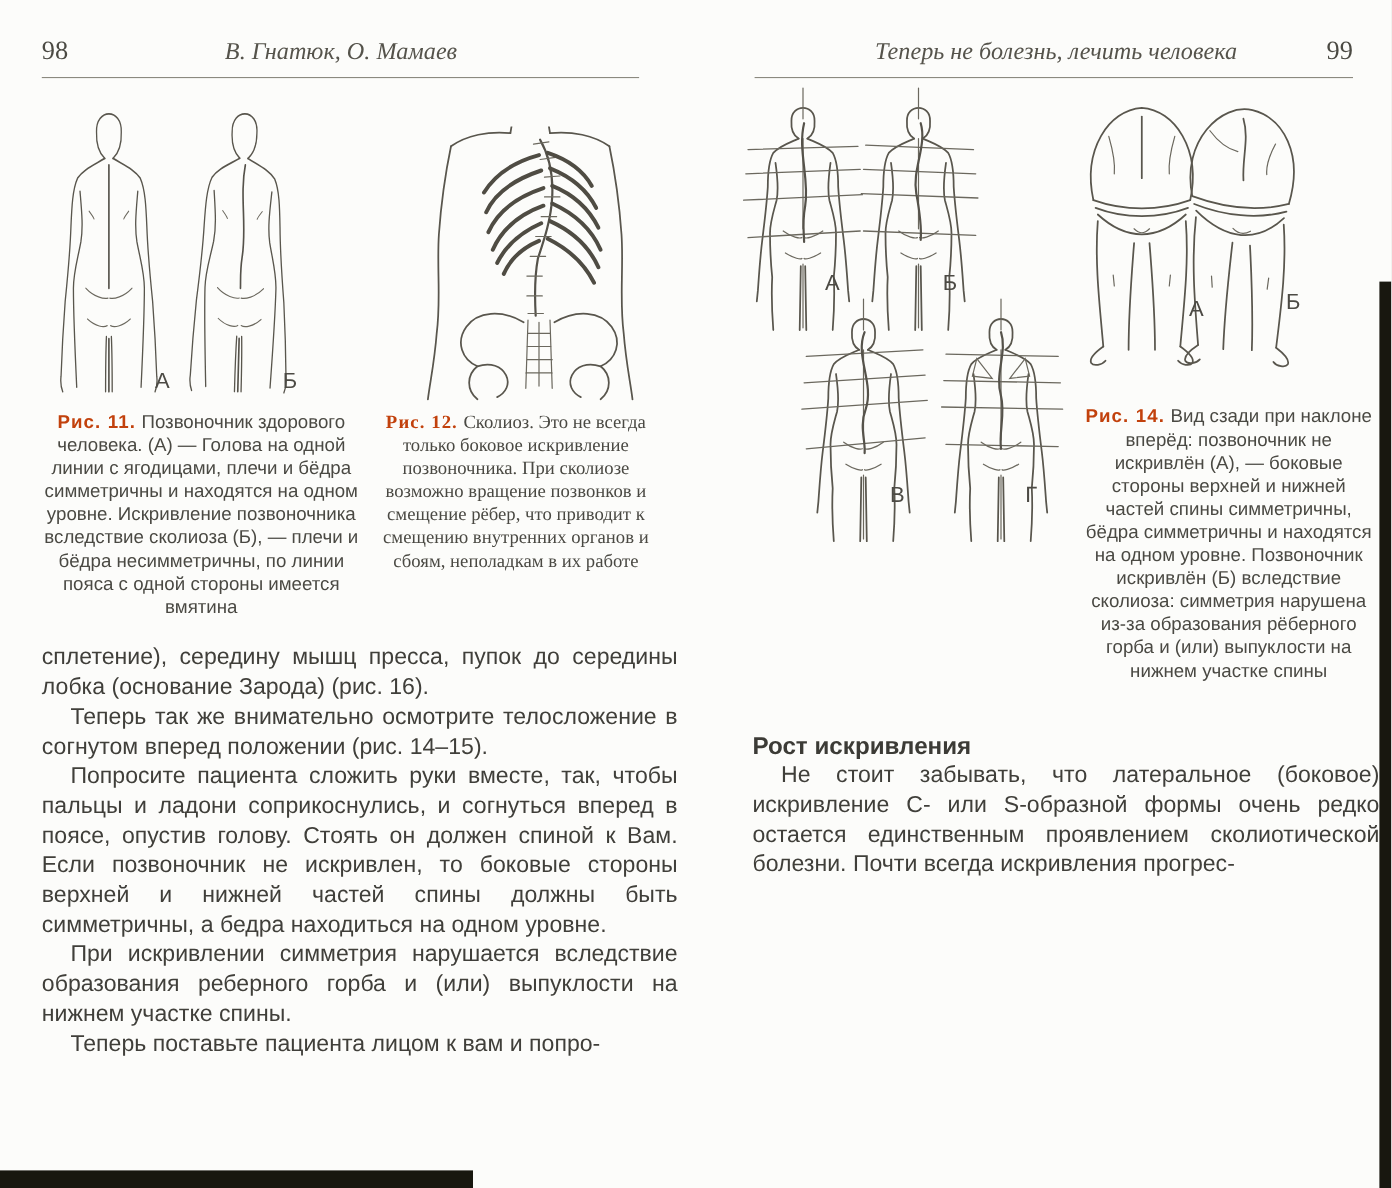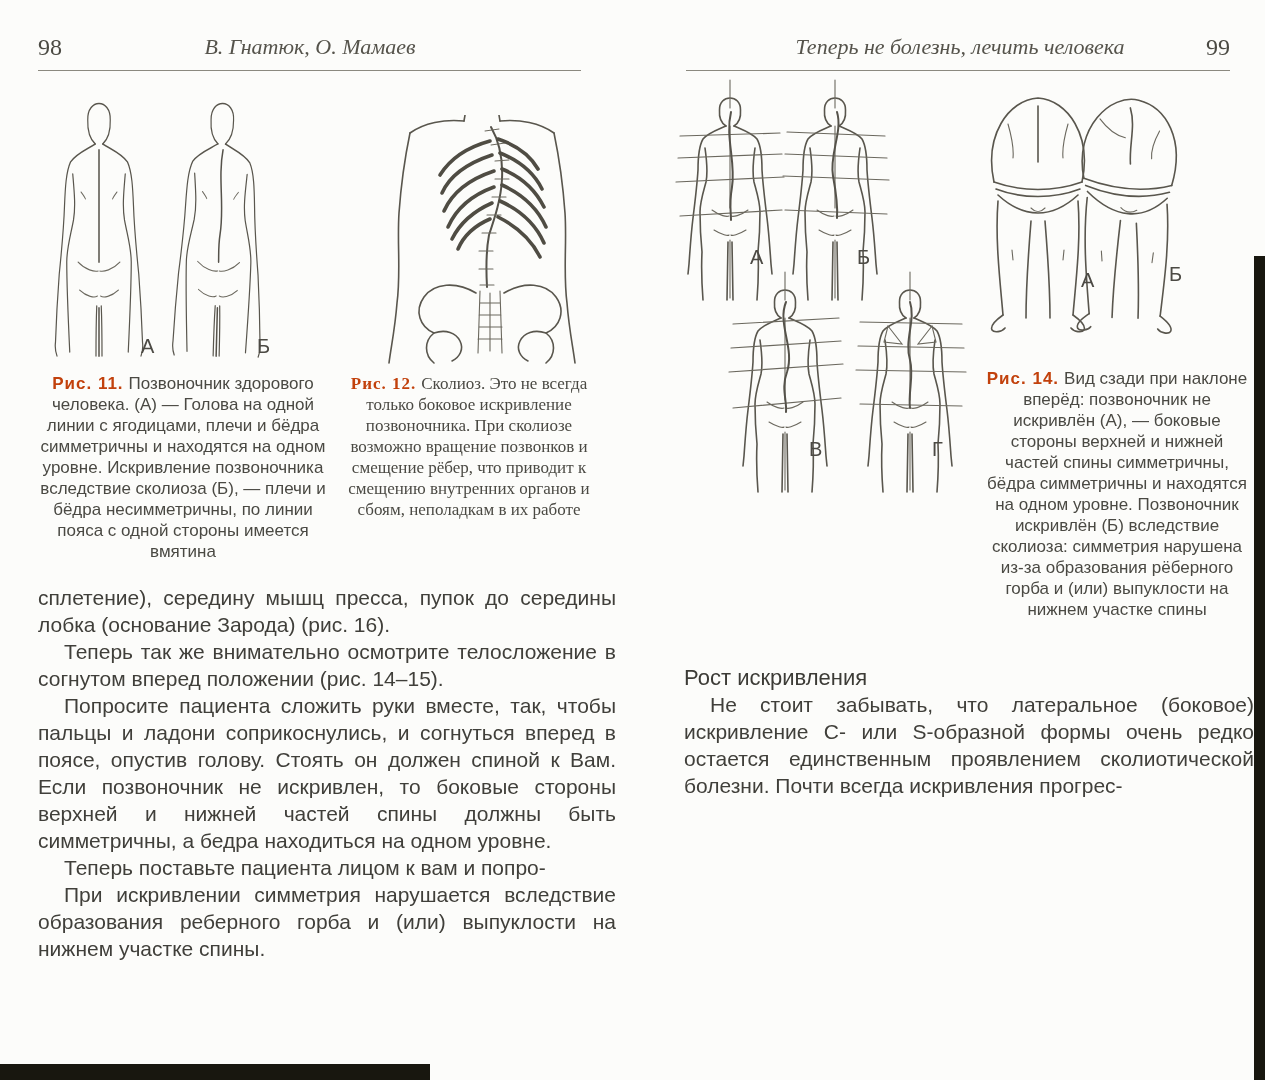--- a/index.html
+++ b/index.html
@@ -13,21 +13,21 @@
   .pagenum{font-family:"Liberation Serif",serif;font-size:24px;color:#4b4a43;}
   .runhead{font-family:"Liberation Serif",serif;font-style:italic;font-size:22px;color:#55534b;text-align:center;}
   .headrule{height:0;border-top:1.5px solid #8b897f;}
   
   .caption{font-size:17px;line-height:21px;text-align:center;color:#4a4943;}
   .cap-lead{font-weight:bold;letter-spacing:1px;margin-right:5px;color:#c2410c;}
   
   .bodytext{font-size:21px;line-height:27px;text-align:justify;color:#403f3a;}
   .bodytext p{margin:0;}
   .bodytext p.indent{text-indent:26px;}
-  .section-heading{font-weight:normal;font-size:22px;color:#3c3b36;margin:16px 0 11px 26px;text-align:left;text-indent:0;}
+  .section-heading{font-weight:bold;font-size:22px;color:#3c3b36;margin:16px 0 11px 26px;text-align:left;text-indent:0;}
   
   svg .ln{fill:none;stroke:#59564d;stroke-width:1.6;stroke-linecap:round;stroke-linejoin:round;}
   svg .thin{fill:none;stroke:#6b685e;stroke-width:1.1;stroke-linecap:round;}
   svg .rib{fill:none;stroke:#4f4c43;stroke-width:3.6;stroke-linecap:round;}
   svg .ref{fill:none;stroke:#6b685e;stroke-width:1.2;stroke-linecap:round;}
   svg .spine{fill:none;stroke:#55524a;stroke-width:2;stroke-linecap:round;}
   svg text{font-family:"Liberation Sans",sans-serif;font-size:20px;fill:#4c4a44;}
   
   .edge{background:#18170f;}
 </style>
@@ -97,22 +97,22 @@
   </div>
 
   <div class="abs caption" style="left:336px;top:373px;width:266px;font-family:Liberation Serif, serif;">
     <span class="cap-lead">Рис. 12.</span><span>Сколиоз. Это не всегда только боковое искривление позвоночника. При сколиозе возможно вращение позвонков и смещение рёбер, что приводит к смещению внутренних органов и сбоям, неполадкам в их работе</span>
   </div>
 
   <div class="abs bodytext" style="left:38px;top:584px;width:578px;">
     <p>сплетение), середину мышц пресса, пупок до середины лобка (основание Зарода) (рис. 16).</p>
     <p class="indent">Теперь так же внимательно осмотрите телосложение в согнутом вперед положении (рис. 14–15).</p>
     <p class="indent">Попросите пациента сложить руки вместе, так, чтобы пальцы и ладони соприкоснулись, и согнуться вперед в поясе, опустив голову. Стоять он должен спиной к Вам. Если позвоночник не искривлен, то боковые стороны верхней и нижней частей спины должны быть симметричны, а бедра находиться на одном уровне.</p>
+    <p class="indent">При искривлении симметрия нарушается вследствие образования реберного горба и (или) выпуклости на нижнем участке спины.</p>
     <p class="indent">Теперь поставьте пациента лицом к вам и попро-</p>
-    <p class="indent">При искривлении симметрия нарушается вследствие образования реберного горба и (или) выпуклости на нижнем участке спины.</p>
   </div>
 
   <div class="abs runhead" style="left:740px;top:34px;width:440px;">Теперь не болезнь, лечить человека</div>
   <div class="abs pagenum" style="left:1190px;top:34px;width:40px;text-align:right;">99</div>
   <div class="abs headrule" style="left:686px;top:70px;width:544px;"></div>
 
   <svg class="abs" style="left:672px;top:78px;" width="315" height="425" viewBox="0 0 315 425">
     <defs>
       <g id="smallBody">
         <path class="ln" d="M -4,34 C -9,31 -11,25 -10.5,18 C -11,2 11,2 10.5,18 C 11,25 9,31 4,34"></path>

